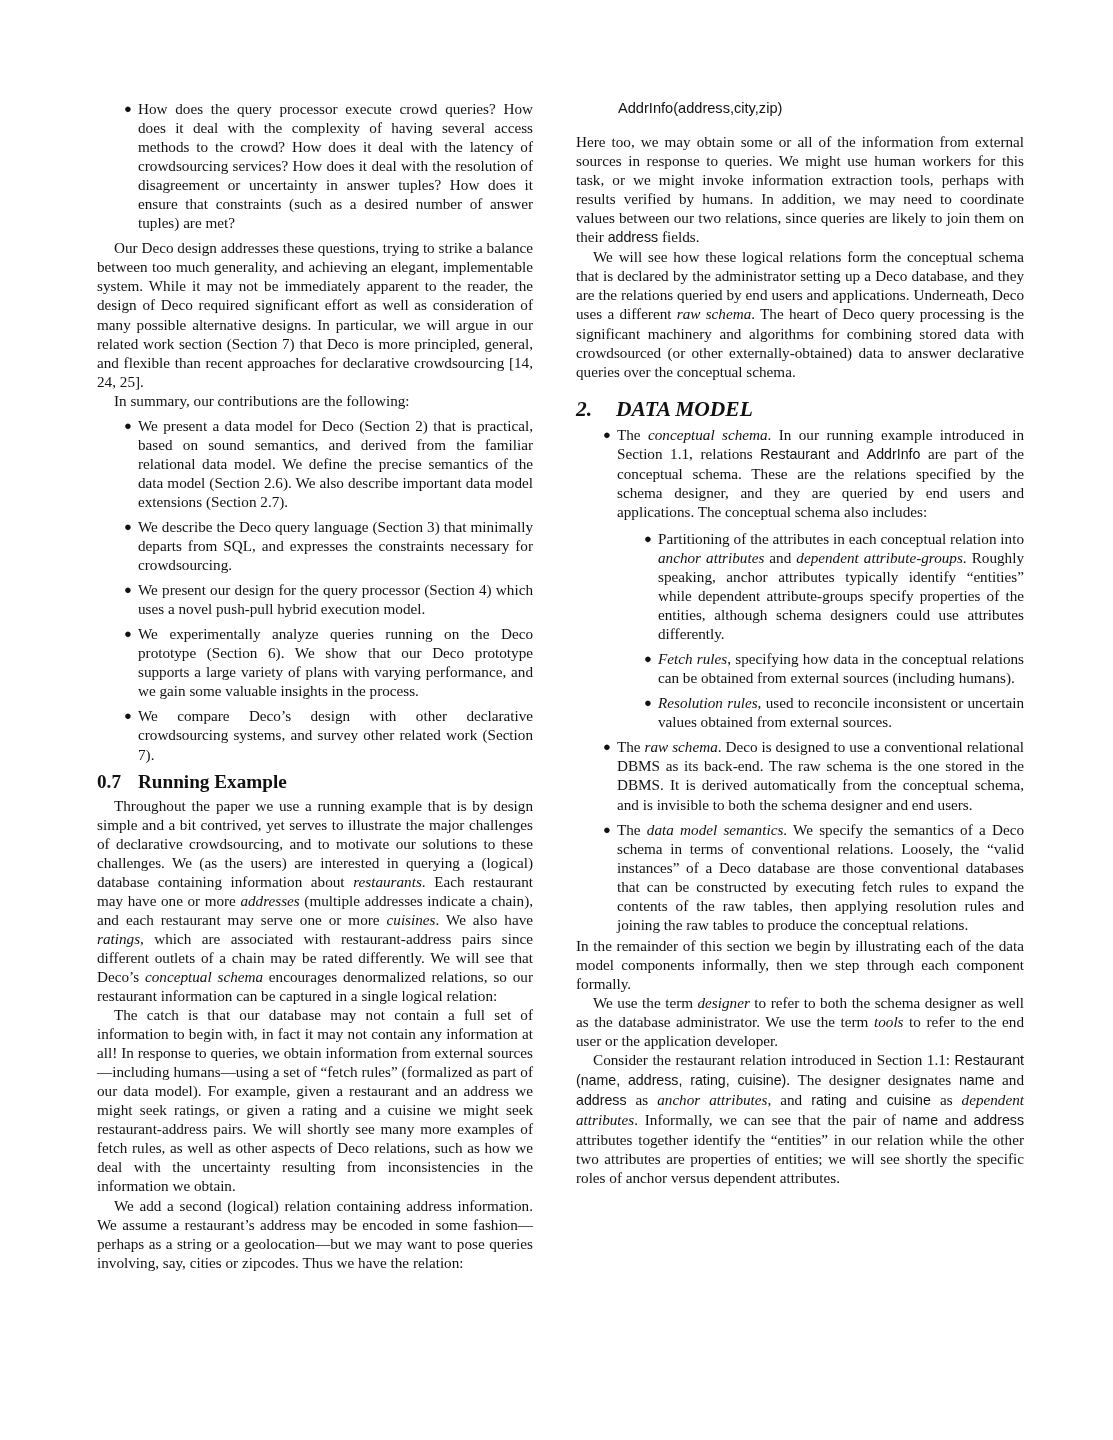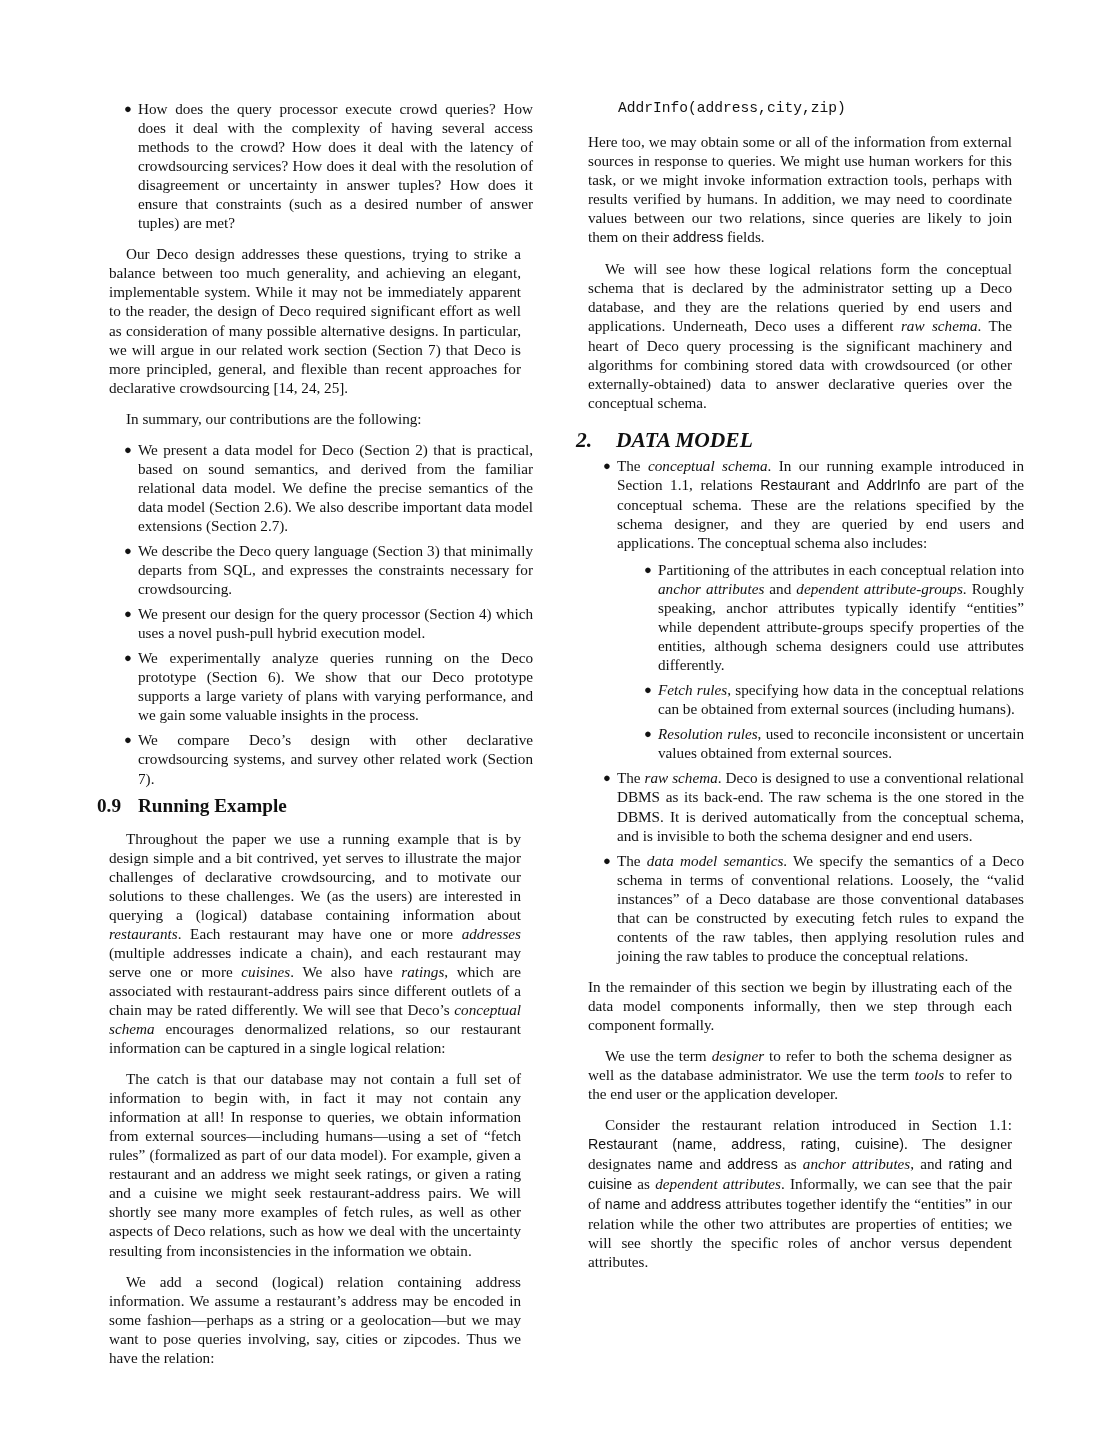--- a/index.html
+++ b/index.html
@@ -1,32 +1,32 @@
 <!DOCTYPE html>
 <html><head>
 <meta charset="utf-8">
 <style>
   html, body { margin: 0; padding: 0; background: #ffffff; }
   body { width: 1113px; height: 1440px; position: relative; overflow: hidden;
          font-family: "Liberation Serif", "DejaVu Serif", serif; color: #111; }
   .col { position: absolute; top: 99px; font-size: 15.2px; line-height: 19.05px; }
   .col-left { left: 97px; width: 436px; }
   .col-right { left: 576px; width: 448px; }
-  p { margin: 12px; text-align: justify; hyphens: manual; }
+  p { margin: 0; text-align: justify; hyphens: manual; }
   p.indent { text-indent: 17px; }
   .sans { font-family: "Liberation Sans", "DejaVu Sans", sans-serif; font-size: 14.2px; }
   i, em { font-style: italic; }
   ul { list-style: none; margin: 0; padding: 0; }
   li { position: relative; text-align: justify; }
   li .bullet { position: absolute; left: -14px; top: 0; font-size: 13px; }
   ul.l1 { padding-left: 41px; }
   ul.l1 > li { margin-bottom: 6px; }
   ul.l2 { padding-left: 41px; margin-top: 6px; }
   ul.l2 > li { margin-bottom: 6px; }
-  .relation { font-family: Liberation Mono, monospace; font-size: 14.6px; padding-left: 42px; margin: 6px 0 6px 0; }
+  .relation { font-family: Liberation Sans, sans-serif; font-size: 14.6px; padding-left: 42px; margin: 6px 0 6px 0; }
   h2 { font-size: 21.5px; font-weight: bold; margin: 16px 0 4px 0; line-height: 24px; font-style: italic; }
   h3 { font-size: 19.2px; font-weight: bold; margin: 6px 0 3px 0; line-height: 23px; }
   h2 .num, h3 .num { display: inline-block; width: 40px; }
   h3 .num { width: 41px; }
 </style>
 </head>
 <body>
 
 <div class="col col-left">
   <ul class="l1" style="margin-bottom:2px;">
@@ -34,21 +34,21 @@
   </ul>
   <p class="indent">Our Deco design addresses these questions, trying to strike a balance between too much generality, and achieving an elegant, implementable system. While it may not be immediately apparent to the reader, the design of Deco required significant effort as well as consideration of many possible alternative designs. In particular, we will argue in our related work section (Section 7) that Deco is more principled, general, and flexible than recent approaches for declarative crowdsourcing [14, 24, 25].</p>
   <p class="indent">In summary, our contributions are the following:</p>
   <ul class="l1" style="margin-top:6px;">
     <li><span class="bullet">●</span><span>We present a data model for Deco (Section 2) that is practical, based on sound semantics, and derived from the familiar relational data model. We define the precise semantics of the data model (Section 2.6). We also describe important data model extensions (Section 2.7).</span></li>
     <li><span class="bullet">●</span><span>We describe the Deco query language (Section 3) that minimally departs from SQL, and expresses the constraints necessary for crowdsourcing.</span></li>
     <li><span class="bullet">●</span><span>We present our design for the query processor (Section 4) which uses a novel push-pull hybrid execution model.</span></li>
     <li><span class="bullet">●</span><span>We experimentally analyze queries running on the Deco prototype (Section 6). We show that our Deco prototype supports a large variety of plans with varying performance, and we gain some valuable insights in the process.</span></li>
     <li style="margin-bottom:0;"><span class="bullet">●</span><span>We compare Deco’s design with other declarative crowdsourcing systems, and survey other related work (Section 7).</span></li>
   </ul>
-  <h3><span class="num">0.9</span><span>Running Example</span></h3>
+  <h3><span class="num">0.7</span><span>Running Example</span></h3>
   <p class="indent"><span>Throughout the paper we use a running example that is by design simple and a bit contrived, yet serves to illustrate the major challenges of declarative crowdsourcing, and to motivate our solutions to these challenges. We (as the users) are interested in querying a (logical) database containing information about </span><i>restaurants</i><span>. Each restaurant may have one or more </span><i>addresses</i><span> (multiple addresses indicate a chain), and each restaurant may serve one or more </span><i>cuisines</i><span>. We also have </span><i>ratings</i><span>, which are associated with restaurant-address pairs since different outlets of a chain may be rated differently. We will see that Deco’s </span><i>conceptual schema</i><span> encourages denormalized relations, so our restaurant information can be captured in a single logical relation:</span></p>
   <p class="indent">The catch is that our database may not contain a full set of information to begin with, in fact it may not contain any information at all! In response to queries, we obtain information from external sources—including humans—using a set of “fetch rules” (formalized as part of our data model). For example, given a restaurant and an address we might seek ratings, or given a rating and a cuisine we might seek restaurant-address pairs. We will shortly see many more examples of fetch rules, as well as other aspects of Deco relations, such as how we deal with the uncertainty resulting from inconsistencies in the information we obtain.</p>
   <p class="indent">We add a second (logical) relation containing address information. We assume a restaurant’s address may be encoded in some fashion—perhaps as a string or a geolocation—but we may want to pose queries involving, say, cities or zipcodes. Thus we have the relation:</p>
 </div>
 
 <div class="col col-right">
   <div class="relation" style="margin-top:0; margin-bottom:14px;">AddrInfo(address,city,zip)</div>
   <p><span>Here too, we may obtain some or all of the information from external sources in response to queries. We might use human workers for this task, or we might invoke information extraction tools, perhaps with results verified by humans. In addition, we may need to coordinate values between our two relations, since queries are likely to join them on their </span><span class="sans">address</span><span> fields.</span></p>
   <p class="indent"><span>We will see how these logical relations form the conceptual schema that is declared by the administrator setting up a Deco database, and they are the relations queried by end users and applications. Underneath, Deco uses a different </span><i>raw schema</i><span>. The heart of Deco query processing is the significant machinery and algorithms for combining stored data with crowdsourced (or other externally-obtained) data to answer declarative queries over the conceptual schema.</span></p>
 

